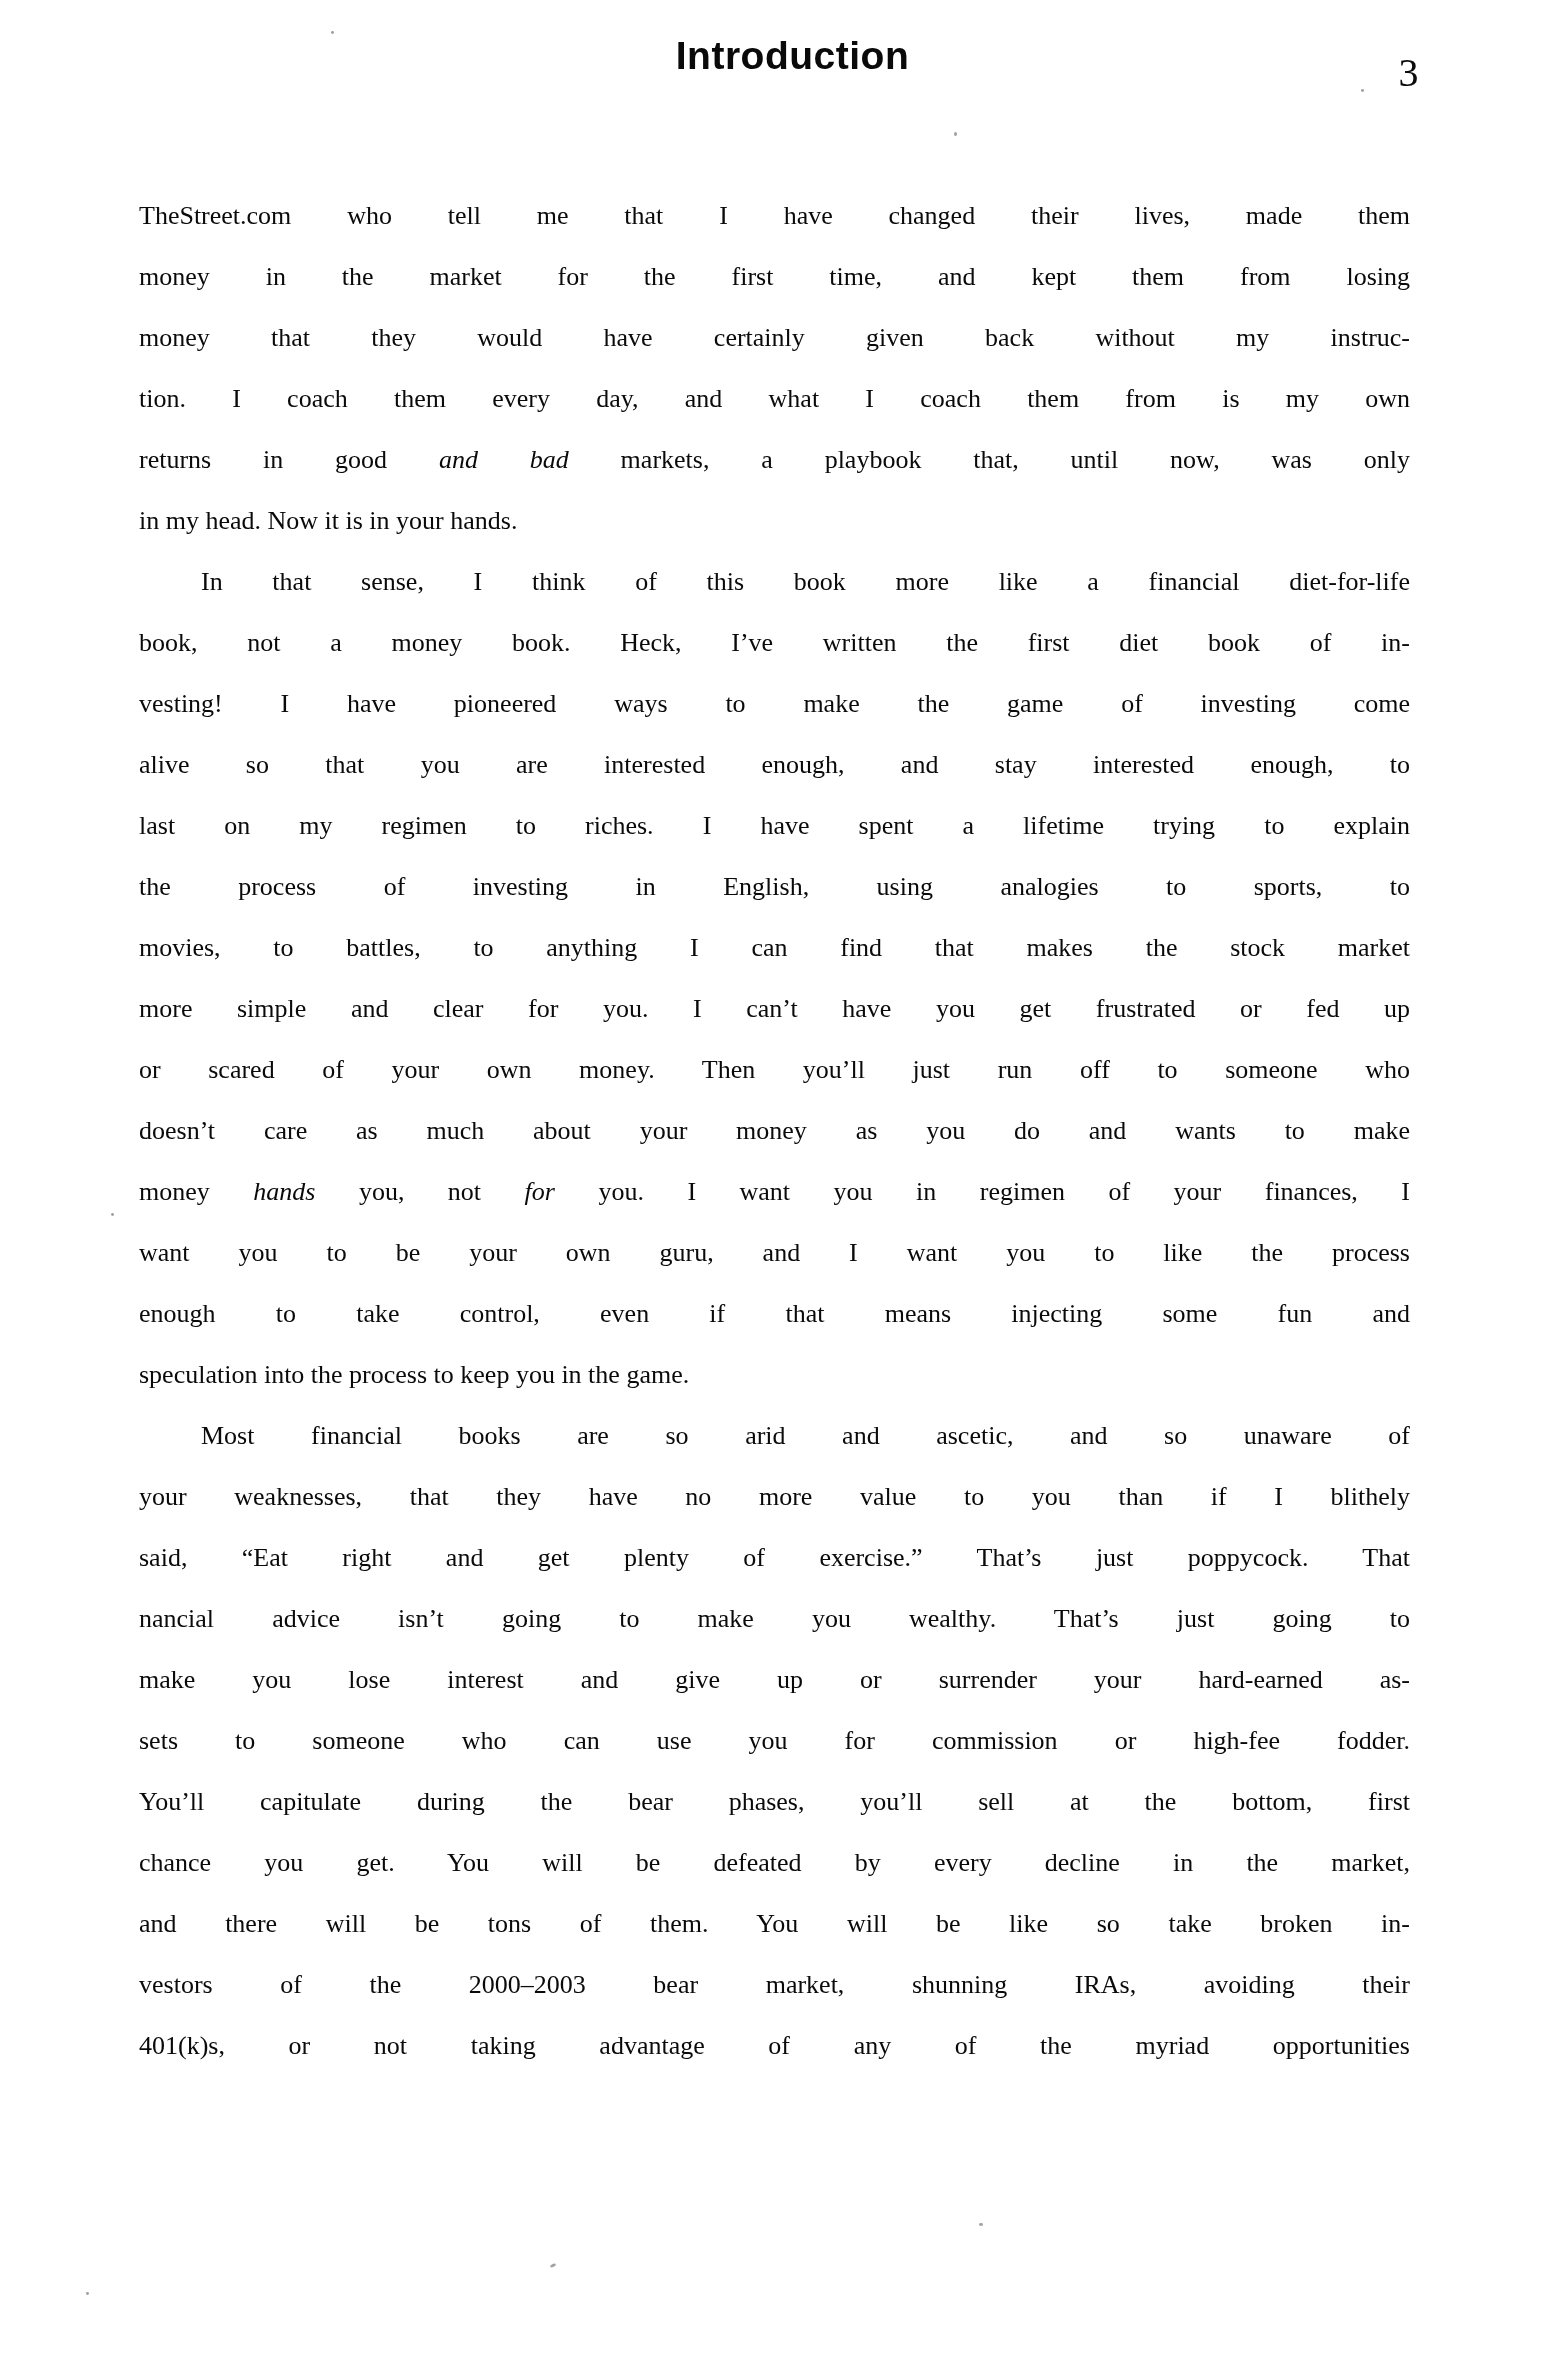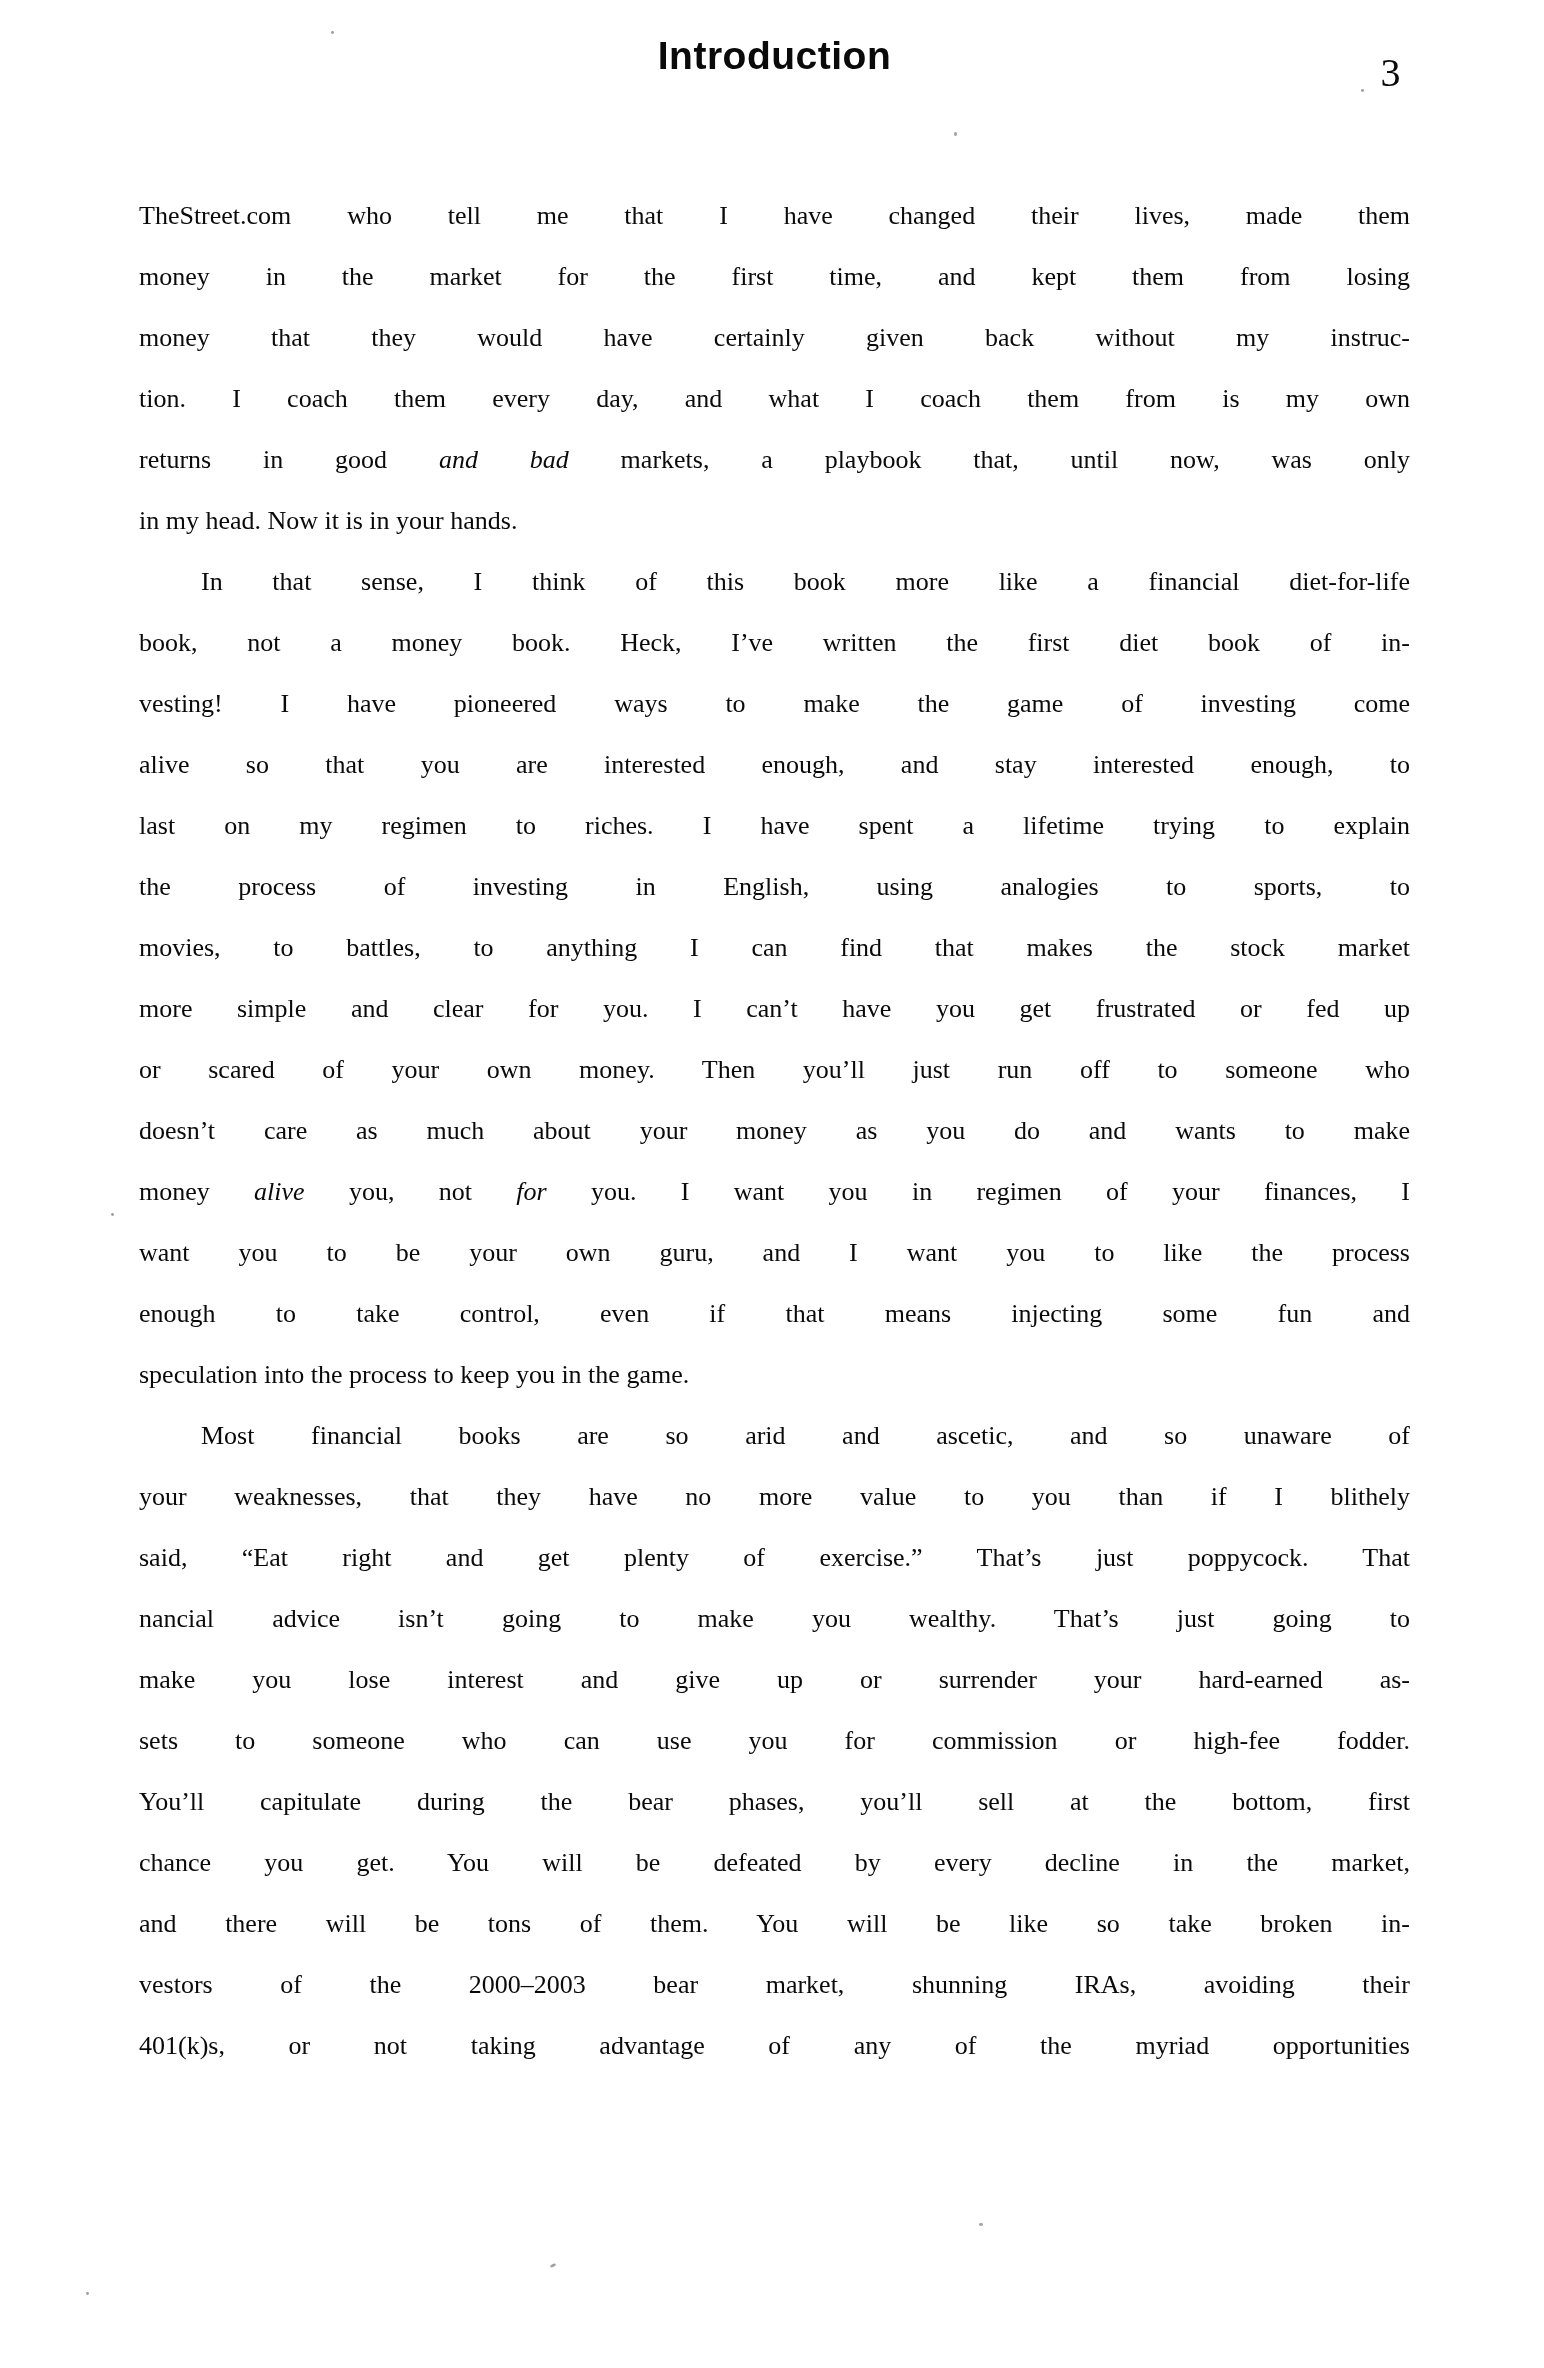--- a/index.html
+++ b/index.html
@@ -12,21 +12,21 @@
     position: relative;
     width: 1544px;
     height: 2368px;
     background: #ffffff;
     overflow: hidden;
     color: #0a0a0a;
   }
   .page-header {
     position: absolute;
     top: 28px;
-    left: 139px;
+    left: 157px;
     width: 1271px;
     height: 66px;
   }
   .page-title {
     position: absolute;
     left: 0;
     right: 0;
     top: 5.6px;
     text-align: center;
     font-family: "Liberation Sans", "DejaVu Sans", sans-serif;
@@ -95,21 +95,21 @@
       <div class="line indent"><span>In that sense, I think of this book more like a financial diet-for-life</span></div>
       <div class="line"><span>book, not a money book. Heck, I’ve written the first diet book of in-</span></div>
       <div class="line"><span>vesting! I have pioneered ways to make the game of investing come</span></div>
       <div class="line"><span>alive so that you are interested enough, and stay interested enough, to</span></div>
       <div class="line"><span>last on my regimen to riches. I have spent a lifetime trying to explain</span></div>
       <div class="line"><span>the process of investing in English, using analogies to sports, to</span></div>
       <div class="line"><span>movies, to battles, to anything I can find that makes the stock market</span></div>
       <div class="line"><span>more simple and clear for you. I can’t have you get frustrated or fed up</span></div>
       <div class="line"><span>or scared of your own money. Then you’ll just run off to someone who</span></div>
       <div class="line"><span>doesn’t care as much about your money as you do and wants to make</span></div>
-      <div class="line"><span>money </span><span class="italic">alive</span><span> you, not </span><span class="italic">for</span><span> you. I want you in regimen of your finances, I</span></div>
+      <div class="line"><span>money </span><span class="italic">hands</span><span> you, not </span><span class="italic">for</span><span> you. I want you in regimen of your finances, I</span></div>
       <div class="line"><span>want you to be your own guru, and I want you to like the process</span></div>
       <div class="line"><span>enough to take control, even if that means injecting some fun and</span></div>
       <div class="line para-end"><span>speculation into the process to keep you in the game.</span></div>
       <div class="line indent"><span>Most financial books are so arid and ascetic, and so unaware of</span></div>
       <div class="line"><span>your weaknesses, that they have no more value to you than if I blithely</span></div>
       <div class="line"><span>said, “Eat right and get plenty of exercise.” That’s just poppycock. That</span></div>
       <div class="line"><span>nancial advice isn’t going to make you wealthy. That’s just going to</span></div>
       <div class="line"><span>make you lose interest and give up or surrender your hard-earned as-</span></div>
       <div class="line"><span>sets to someone who can use you for commission or high-fee fodder.</span></div>
       <div class="line"><span>You’ll capitulate during the bear phases, you’ll sell at the bottom, first</span></div>

